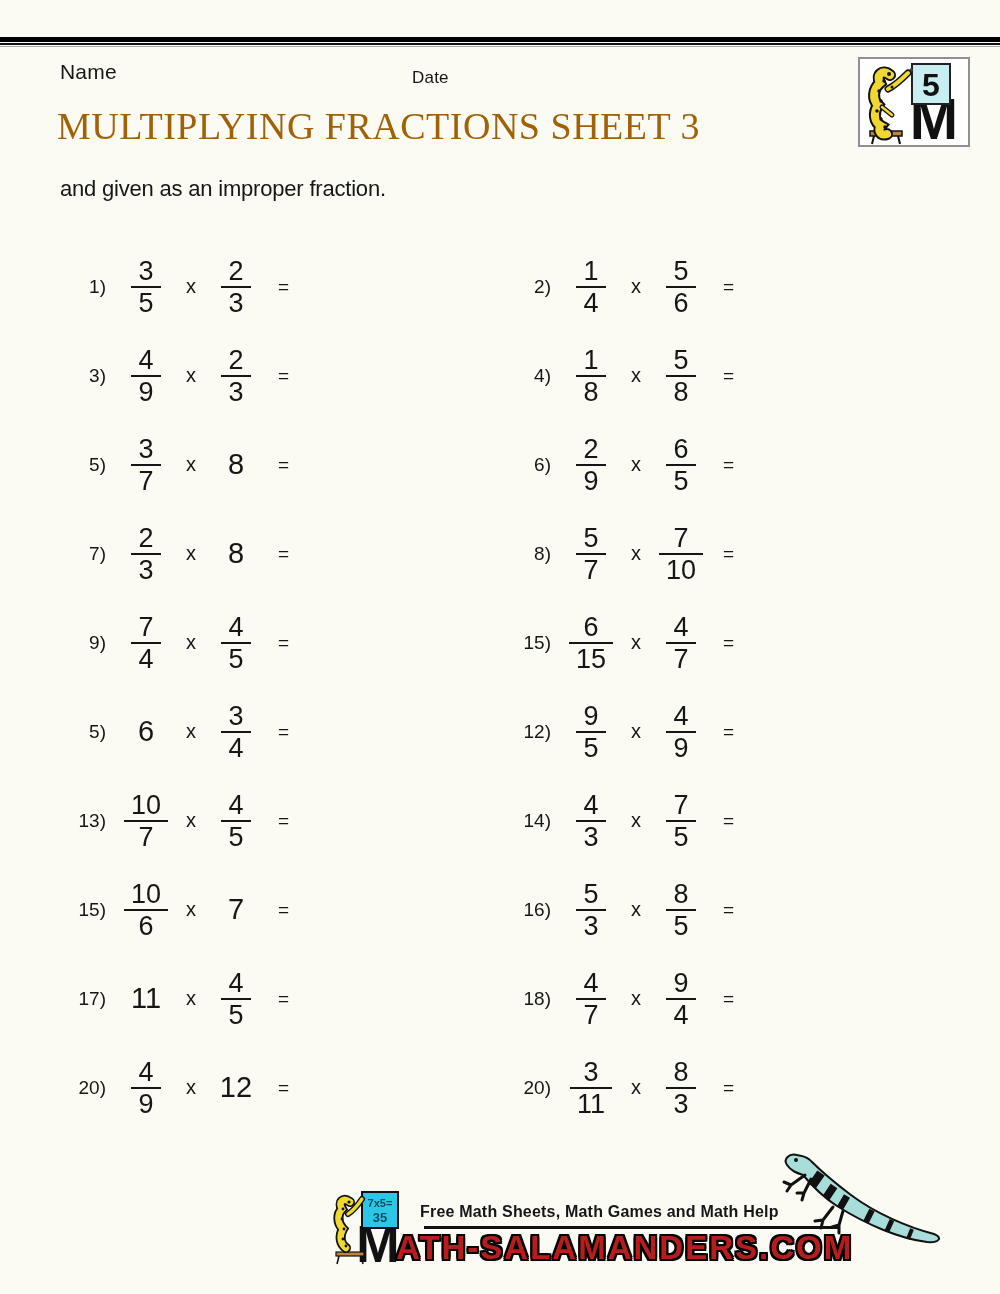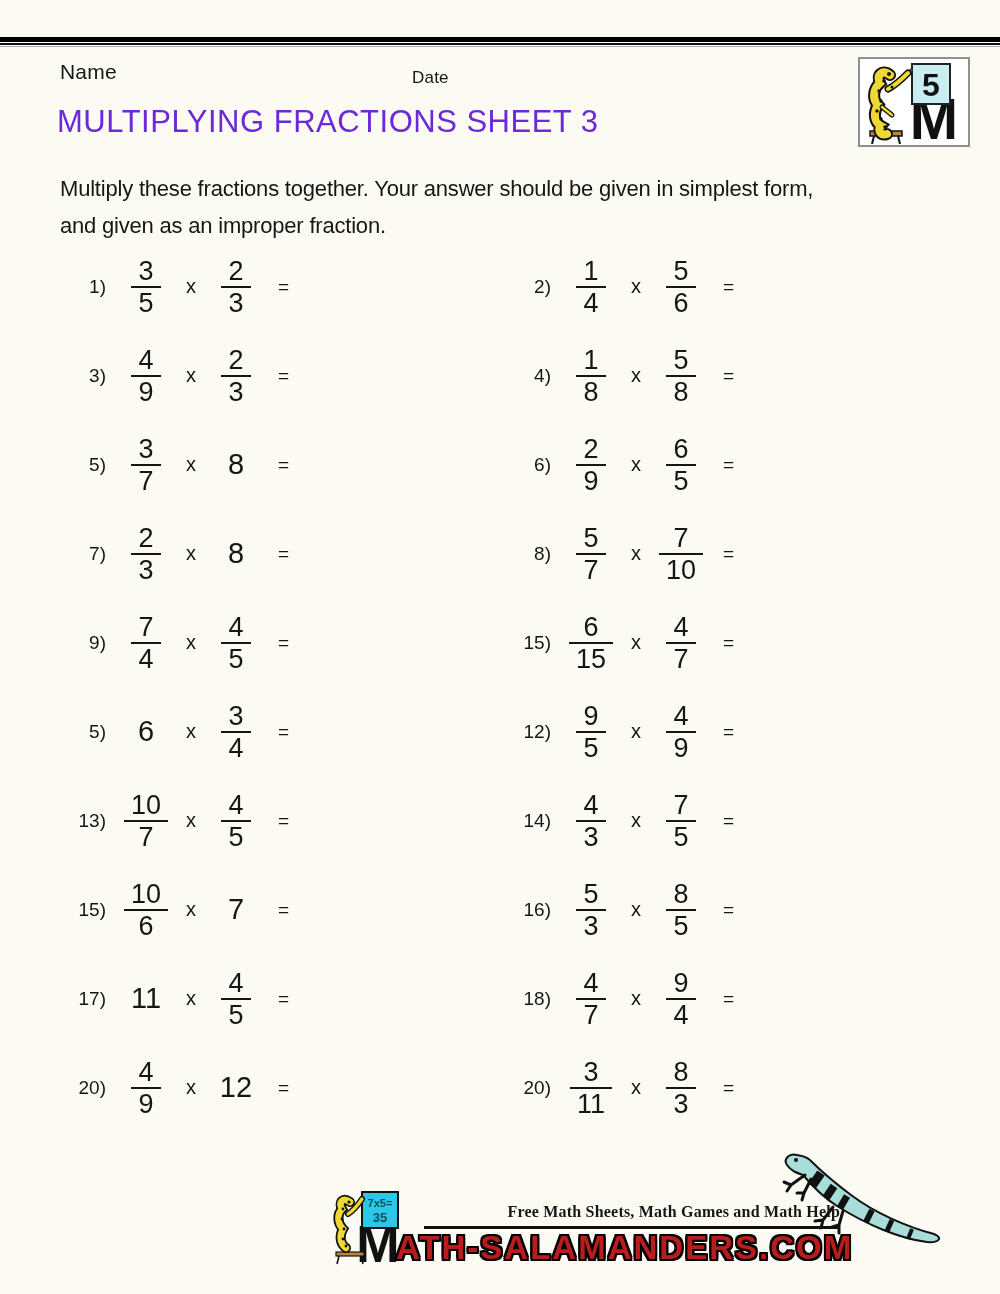--- a/index.html
+++ b/index.html
@@ -21,22 +21,22 @@
   .name-label { top:60px; left:60px; font-size:21px; letter-spacing:0.2px; }
   .date-label { top:60px; left:412px; font-size:17px; letter-spacing:0.2px;margin-top:8px; }
 
   .grade-logo {
     top:57px; left:858px; width:112px; height:90px;
     background:#fff; border:2px solid #909090; box-sizing:border-box;
   }
 
   .sheet-title {
     top:104px; left:57px;
-    font-family:Liberation Sans, sans-serif;
-    font-size:31px; color:#6d28d9; letter-spacing:0.5px;
+    font-family:Liberation Serif, serif;
+    font-size:38px; color:#a16207; letter-spacing:0.5px;
     white-space:nowrap;
   }
 
   .instructions { top:170px; left:60px; font-size:22px; line-height:37px; letter-spacing:-0.2px; }
 
   .problems {
     top:242px; left:0; width:1000px;
     display:grid;
     grid-template-columns:500px 500px;
     grid-auto-rows:89px;
@@ -50,21 +50,21 @@
   .opeq { margin-left:12px; font-size:19px; }
   .frac { display:inline-flex; flex-direction:column; align-items:center; }
   .fnum,.fden { font-size:27px; line-height:26px; padding:0 7px; }
   .fbar { align-self:stretch; height:2px; background:#161616; margin:2px 0; }
   .whole { font-size:29px; }
 
   
   .footer-logo { top:1186px; left:330px; width:84px; height:82px; }
   .tagline {
     top:1203px; left:420px; width:420px;
-    font-size:16px; font-weight:bold; text-align:right; letter-spacing:0.2px;font-family:Liberation Serif, serif;
+    font-size:16px; font-weight:bold; text-align:left; letter-spacing:0.2px;
   }
   .footer-rule { top:1226px; left:424px; width:414px; height:3px; background:#111; }
   .site-text {
     top:1229px; left:396px;
     font-size:33px; font-weight:bold; letter-spacing:2px;
     color:#b91c1c; white-space:nowrap;
     text-shadow:
       -2px -2px 0 #000, 2px -2px 0 #000, -2px 2px 0 #000, 2px 2px 0 #000,
       -2px 0 0 #000, 2px 0 0 #000, 0 -2px 0 #000, 0 2px 0 #000;
   }
@@ -107,21 +107,20 @@
     <circle cx="17" cy="52" r="1.7" fill="#111"></circle>
     <circle cx="21" cy="60" r="1.7" fill="#111"></circle>
     <circle cx="25" cy="68" r="1.7" fill="#111"></circle>
     <circle cx="32" cy="28" r="1.5" fill="#111"></circle>
   </svg>
 </div>
 
 <div class="abs sheet-title">MULTIPLYING FRACTIONS SHEET 3</div>
 
 <div class="abs instructions">
-  <div>Multiply these fractions together. Your answer should be given in simplest form,</div>
   <div>and given as an improper fraction.</div>
 </div>
 
 <div class="abs problems">
 
   <div class="problem c1">
     <span class="pnum">1)</span>
     <span class="slot">
         <span class="frac">
           <span class="fnum">3</span>

